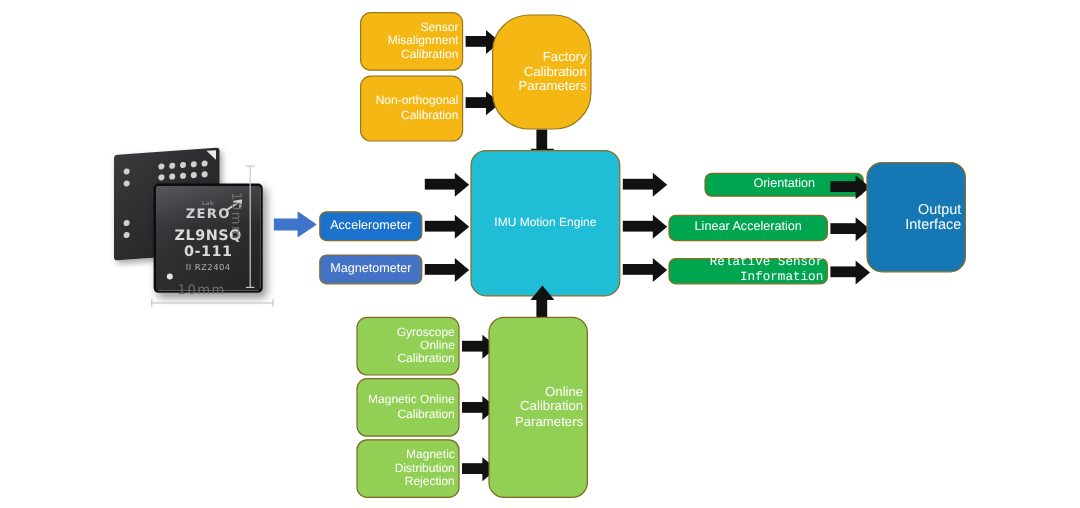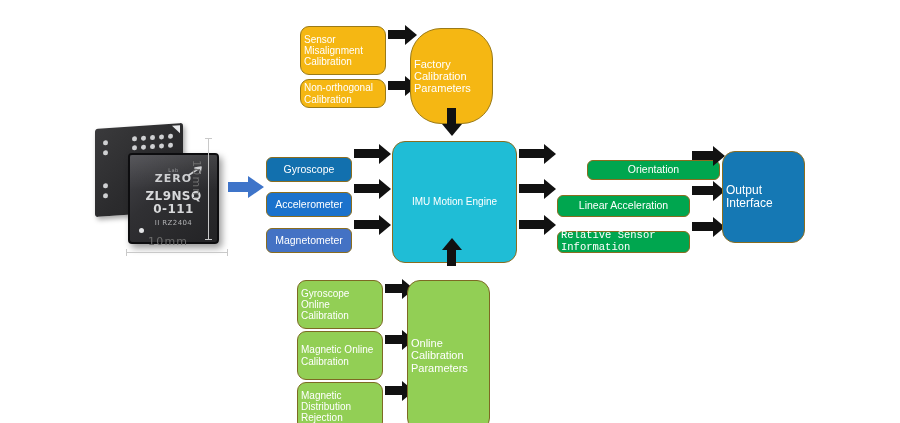--- a/index.html
+++ b/index.html
@@ -2,24 +2,23 @@
 <html><head>
 <meta charset="utf-8">
 <style>
   html,body{margin:0;padding:0;background:#ffffff;}
   body{width:900px;height:423px;overflow:hidden;
        font-family:"Liberation Sans", sans-serif;}
   #stage{position:relative;width:900px;height:423px;background:#fff;}
 
   .box{position:absolute;box-sizing:border-box;
        display:flex;align-items:center;justify-content:center;
-       text-align:left;color:#ffffff;line-height:1.12;
+       text-align:right;color:#ffffff;line-height:1.12;
        border:1.5px solid #8a6d1f;border-radius:7px;
        font-family:"Liberation Sans", sans-serif;
-       margin-top:16px;
        -webkit-font-smoothing:antialiased;}
   .box span{display:block;padding:0 3px;}
 
   
   .c-yellow   {background:#F5B713;border-color:#9a7a18;}
   .c-cyan     {background:#1FBDD6;border-color:#8a6d1f;}
   .c-green-lt {background:#92CF55;border-color:#7d6a24;}
   .c-green    {background:#00A64F;border-color:#8a6d1f;}
   .c-blue-d   {background:#1270AE;border-color:#8a6d1f;}
   .c-blue-m   {background:#1B72CC;border-color:#8a6d1f;}
@@ -130,36 +129,33 @@
   <div class="dim" style="left:148px;top:235px;">10mm</div>
 
   <svg class="big-arrow" viewBox="0 0 36 22">
     <path d="M0 6 L20 6 L20 0 L36 11 L20 22 L20 16 L0 16 Z" fill="#3E74C9"></path>
   </svg>
 
   <div class="box c-yellow r-md" style="left:300px;top:10px;width:86px;height:49px;font-size:10px;">
     <span>Sensor Misalignment Calibration</span>
   </div>
 
-  <div class="box c-yellow r-md" style="left:300px;top:63px;width:86px;height:29px;font-size:10px;">
+  <div class="box c-yellow r-md" style="left:300px;top:63px;width:86px;height:55px;font-size:10px;">
     <span>Non-orthogonal Calibration</span>
   </div>
 
   <div class="arrow-r" style="left:388px;top:30px;width:18px;"></div>
   <div class="arrow-r" style="left:388px;top:81px;width:18px;"></div>
 
   <div class="box c-yellow r-lg" style="left:410px;top:12px;width:83px;height:96px;font-size:11px;border-radius:31px;">
     <span>Factory Calibration Parameters</span>
   </div>
 
   <div class="arrow-d" style="left:447px;top:108px;height:17px;"></div>
 
-  <div class="box c-blue-d r-sm" style="left:266px;top:141px;width:86px;height:25px;font-size:10.5px;">
-    <span>Gyroscope</span>
-  </div>
   <div class="box c-blue-l r-sm" style="left:266px;top:212px;width:86px;height:25px;font-size:10.5px;">
     <span>Magnetometer</span>
   </div>
   <div class="box c-blue-m r-sm" style="left:266px;top:176px;width:86px;height:25px;font-size:10.5px;">
     <span>Accelerometer</span>
   </div>
 
   <div class="arrow-r" style="left:354px;top:149px;width:26px;"></div>
   <div class="arrow-r" style="left:354px;top:184px;width:26px;"></div>
   <div class="arrow-r" style="left:354px;top:220px;width:26px;"></div>

